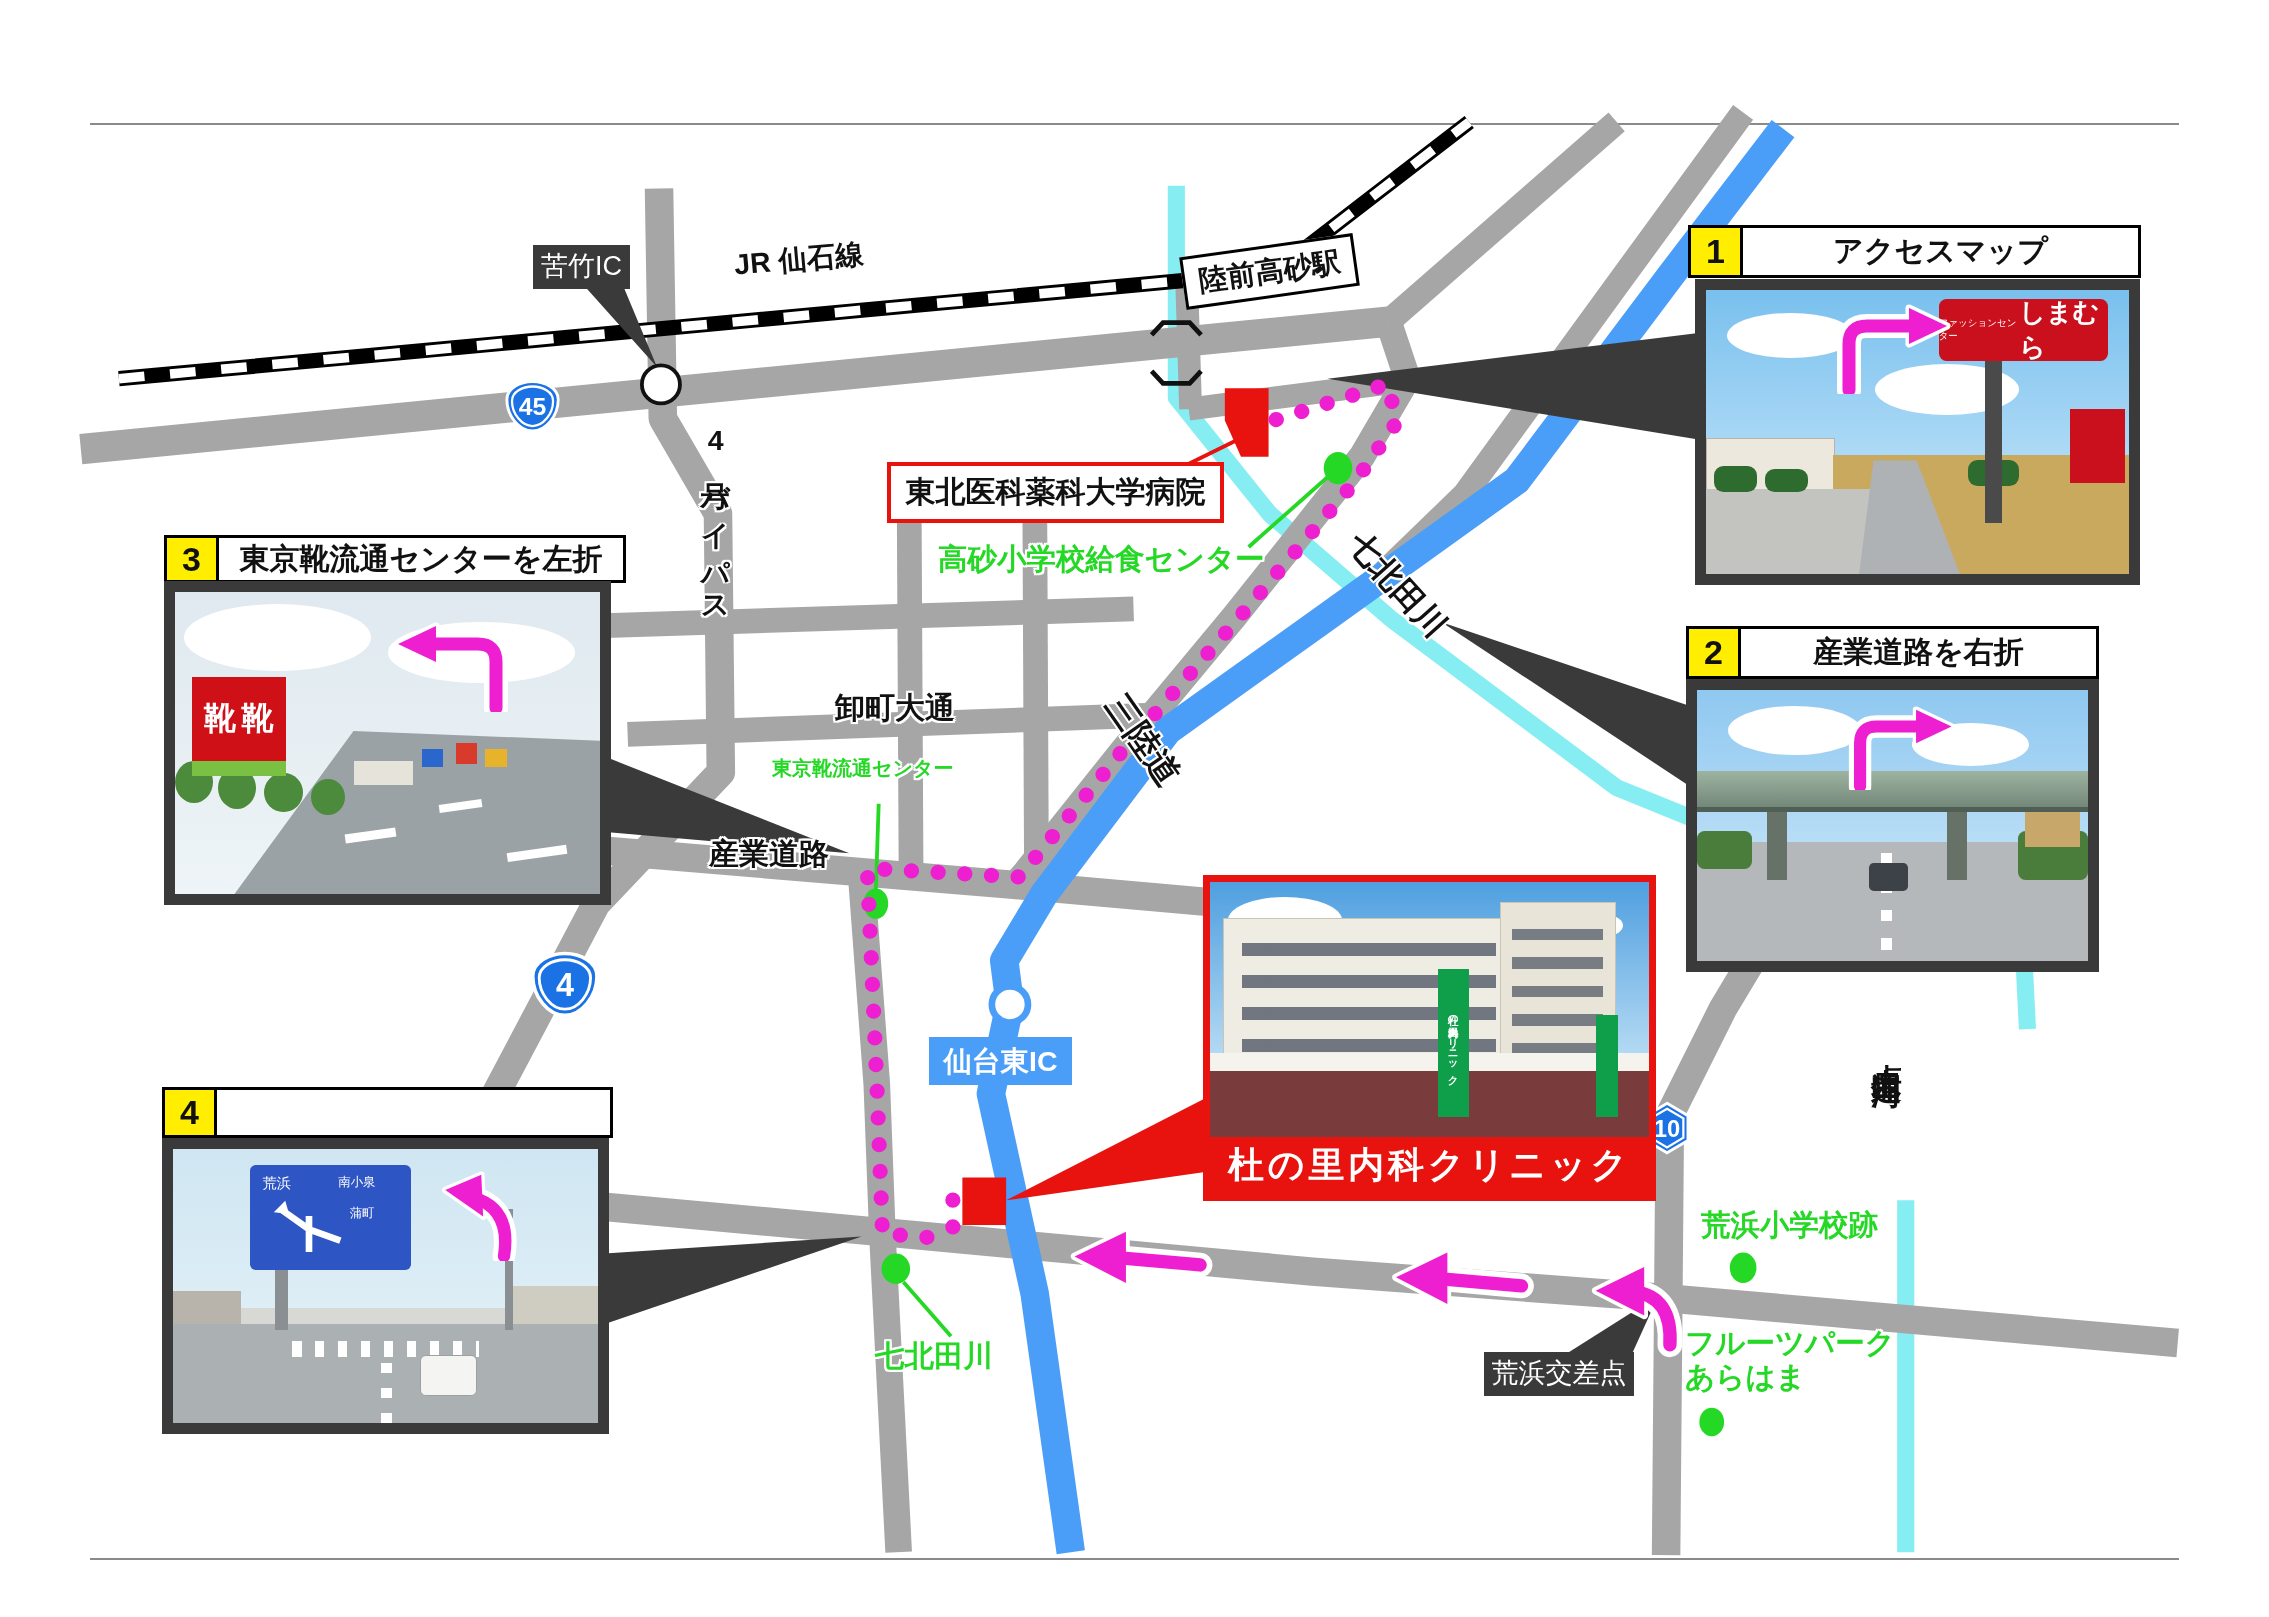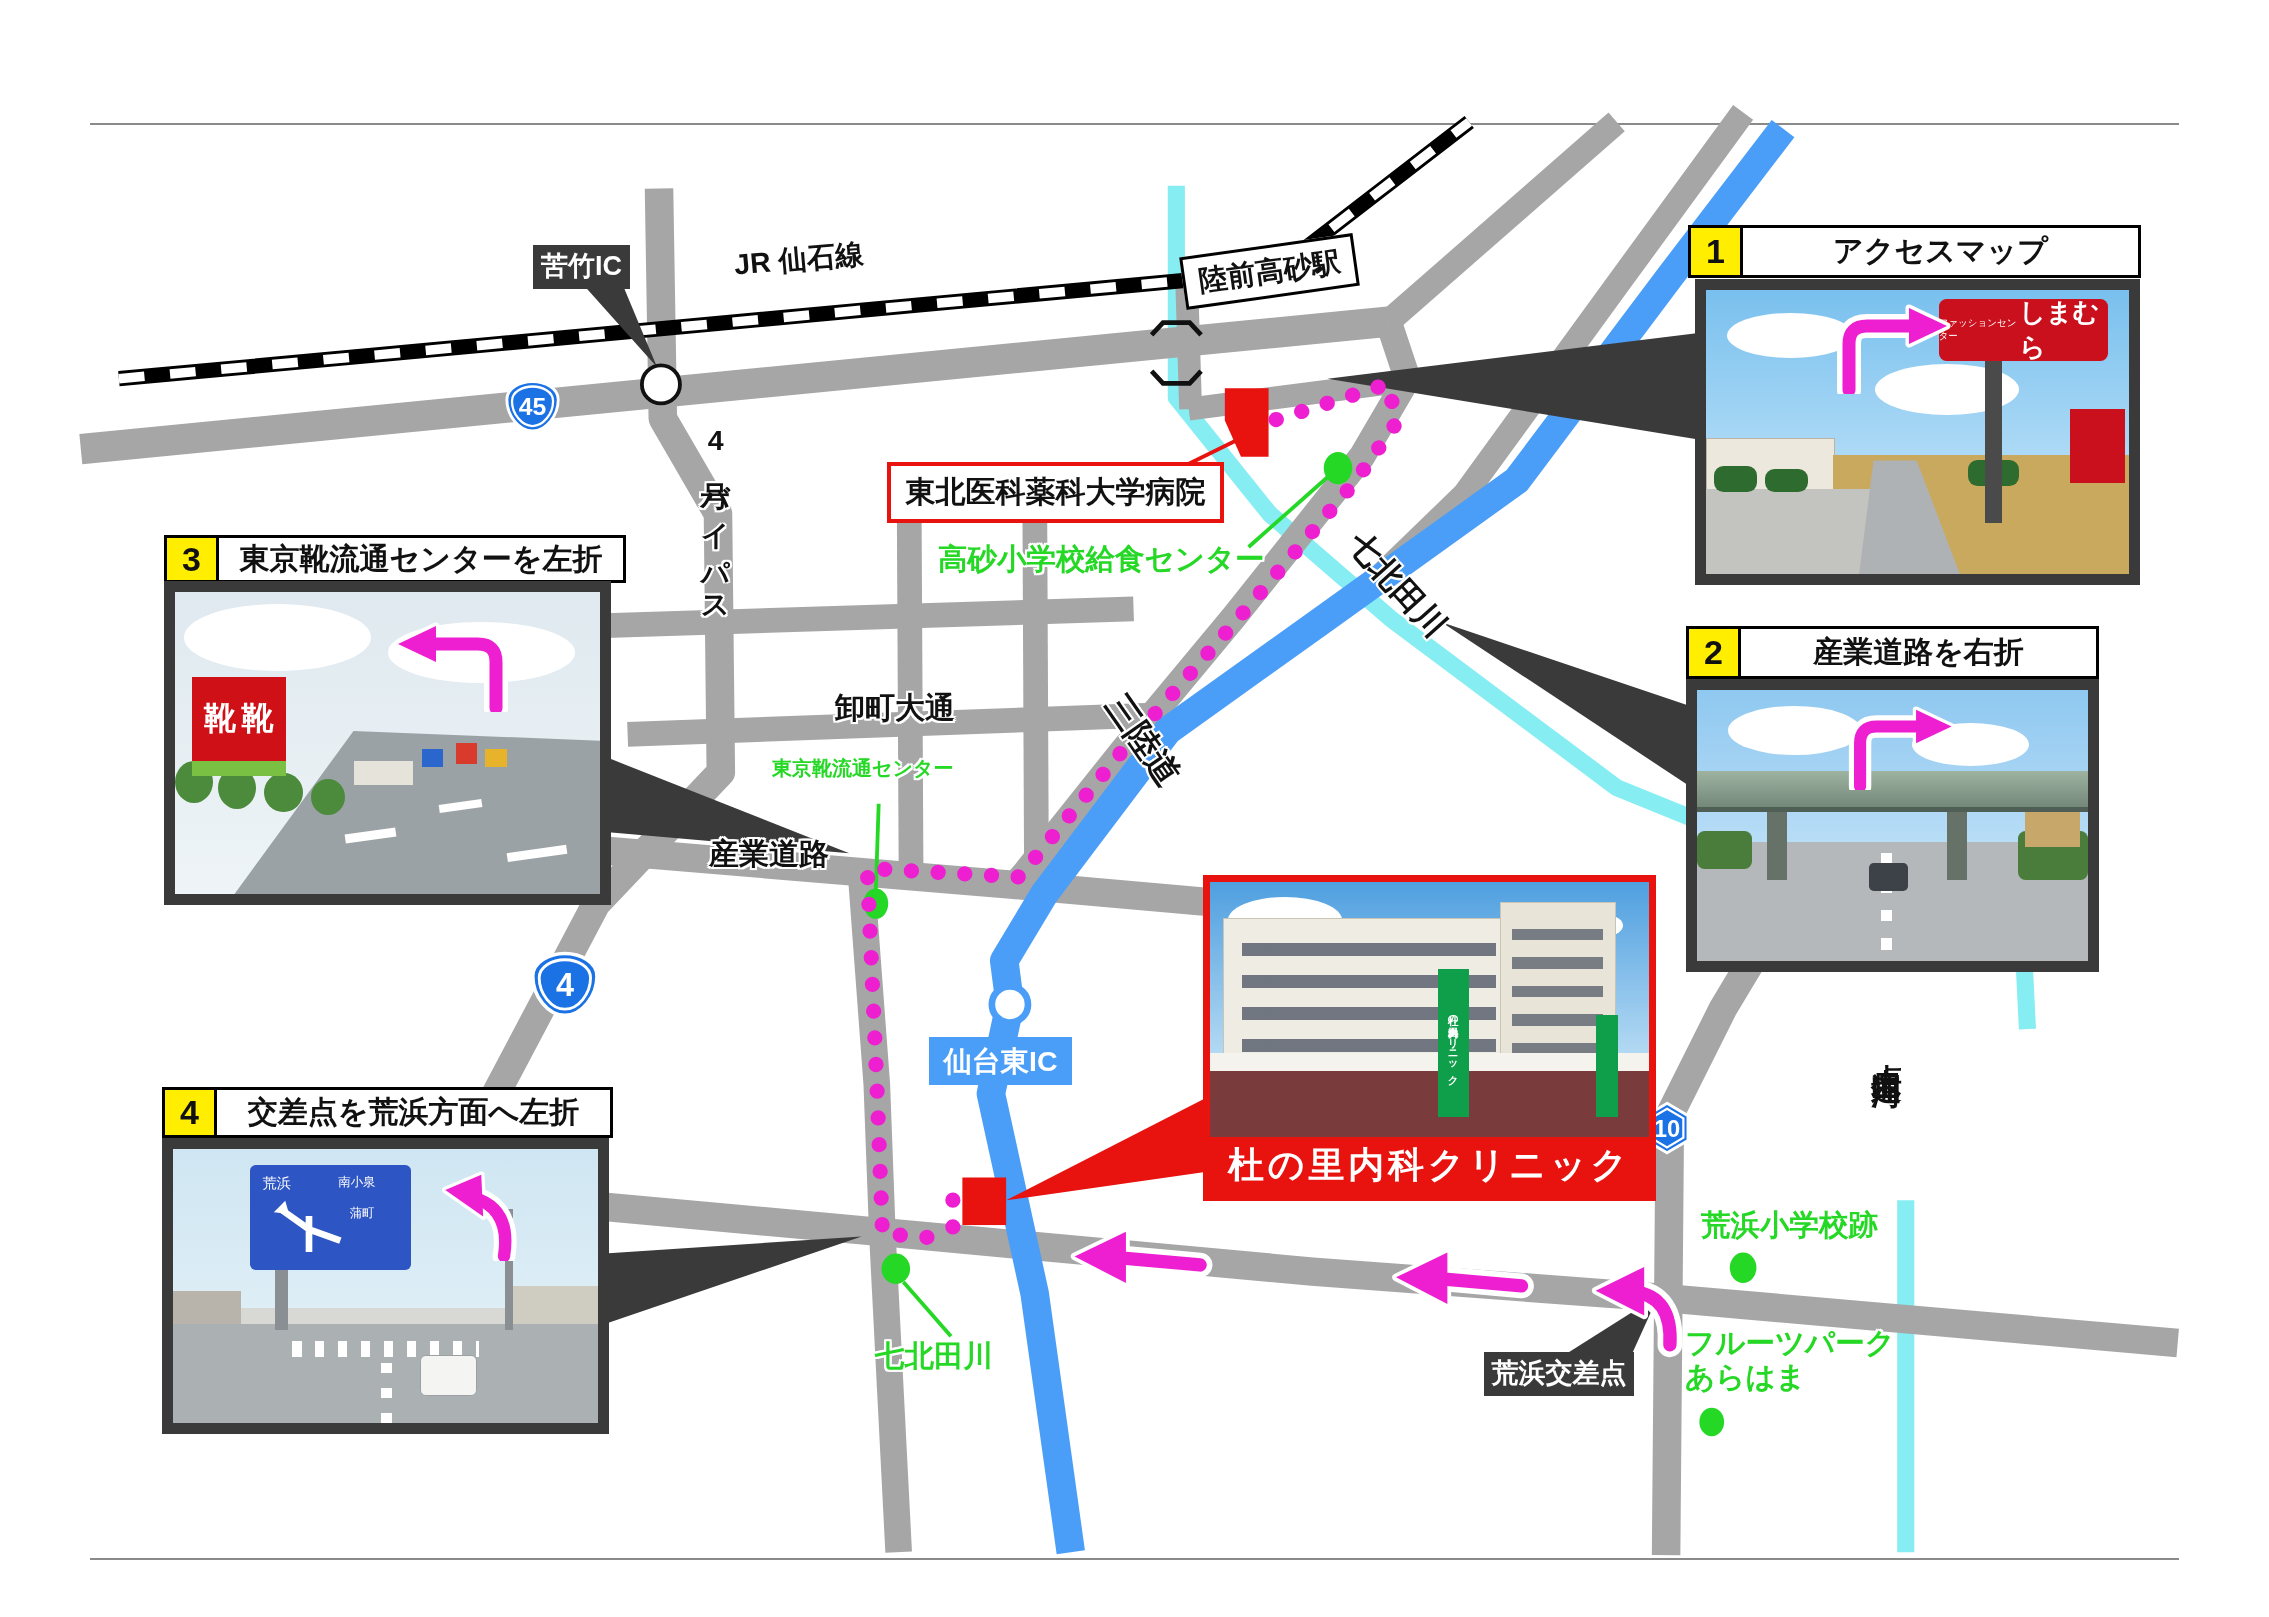--- a/index.html
+++ b/index.html
@@ -5,21 +5,21 @@
   html,body{margin:0;padding:0;background:#fff;}
   .page{position:relative;width:2269px;height:1618px;background:#fff;overflow:hidden;
         font-family:"Liberation Sans",sans-serif;color:#111;}
   .rule{position:absolute;left:90px;width:2089px;height:1.9px;background:#8a8a8a;}
   .title{position:absolute;left:120px;top:61px;font-size:38px;font-weight:600;letter-spacing:2.9px;white-space:nowrap;}
   svg.map{position:absolute;left:0;top:0;}
   .lbl{position:absolute;white-space:nowrap;line-height:1.15;}
   .ow{text-shadow:-1.9px -1.9px 0 #fff,1.9px -1.9px 0 #fff,-1.9px 1.9px 0 #fff,1.9px 1.9px 0 #fff,
        -1.9px 0 0 #fff,1.9px 0 0 #fff,0 -1.9px 0 #fff,0 1.9px 0 #fff;}
   .green{color:#25d825;font-weight:700;}
-  .darkbox{background:#3a3a3a;color:#fff;display:flex;align-items:center;justify-content:center;font-weight:700;}
+  .darkbox{background:#3a3a3a;color:#fff;display:flex;align-items:center;justify-content:center;font-weight:400;}
   .vert{writing-mode:vertical-rl;text-orientation:upright;letter-spacing:4.8px;font-weight:600;}
   .instr{position:absolute;display:flex;border:3.8px solid #000;background:#fff;box-sizing:border-box;}
   .instr .no{background:#ffee00;border-right:3.8px solid #000;width:49px;display:flex;align-items:center;justify-content:center;
              font-size:34px;font-weight:700;}
   .instr .txt{flex:1;display:flex;align-items:center;justify-content:center;font-size:30px;font-weight:600;padding:0 7.6px;}
   .photo{position:absolute;border:11.4px solid #3a3a3a;box-sizing:border-box;overflow:hidden;background:linear-gradient(180deg,#79c0ee,#d2ecfb);}
   .ab{position:absolute;}
   .cloud{position:absolute;background:#fff;border-radius:50%;}
   .arrow-svg{position:absolute;}
   .clinic-block{position:absolute;left:1203px;top:875px;width:453px;border:7.6px solid #e8120f;background:#e8120f;box-sizing:border-box;}
@@ -188,21 +188,20 @@
   <div class="instr" style="left:1686px;top:626px;width:413px;height:53px;">
     <div class="no">2</div>
     <div class="txt">産業道路を右折</div>
   </div>
   <div class="instr" style="left:164px;top:535px;width:462px;height:48px;">
     <div class="no">3</div>
     <div class="txt">東京靴流通センターを左折</div>
   </div>
   <div class="instr" style="left:162px;top:1087px;width:451px;height:51px;">
     <div class="no">4</div>
-    <div class="txt">交差点を荒浜方面へ左折</div>
   </div>
 
   <div class="photo" style="left:1695px;top:279px;width:445px;height:306px;">
     <div class="cloud ab" style="left:5%;top:8%;width:30%;height:16%;"></div>
     <div class="cloud ab" style="left:40%;top:26%;width:34%;height:18%;"></div>
     <div class="ab" style="left:0;top:52%;width:30%;height:20%;background:#ece8dd;border:1.9px solid #b9b4a6;"></div>
     <div class="ab" style="left:30%;top:58%;width:72%;height:42%;background:#c9a95e;"></div>
     <div class="ab" style="left:0;top:70%;width:42%;height:30%;background:#c3c4bf;"></div>
     <div class="ab" style="left:26%;top:60%;width:34%;height:40%;background:#aeb2b5;clip-path:polygon(30% 100%,100% 100%,70% 0,40% 0);"></div>
     <div class="ab" style="left:2%;top:62%;width:10%;height:9%;background:#2e6b2e;border-radius:9.5px;"></div>

